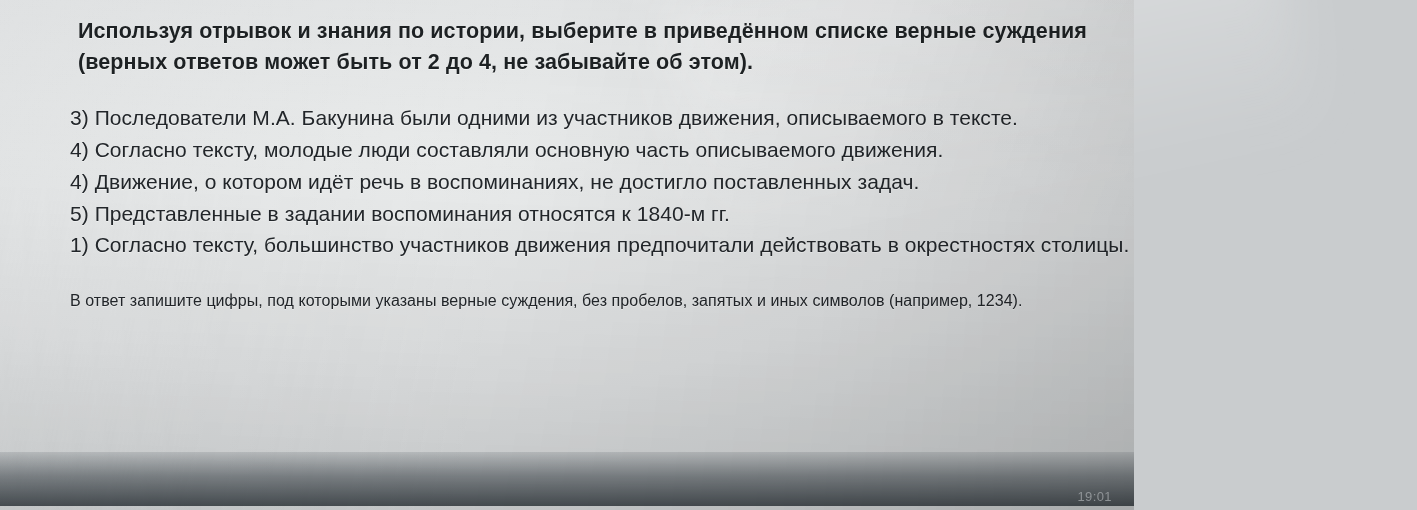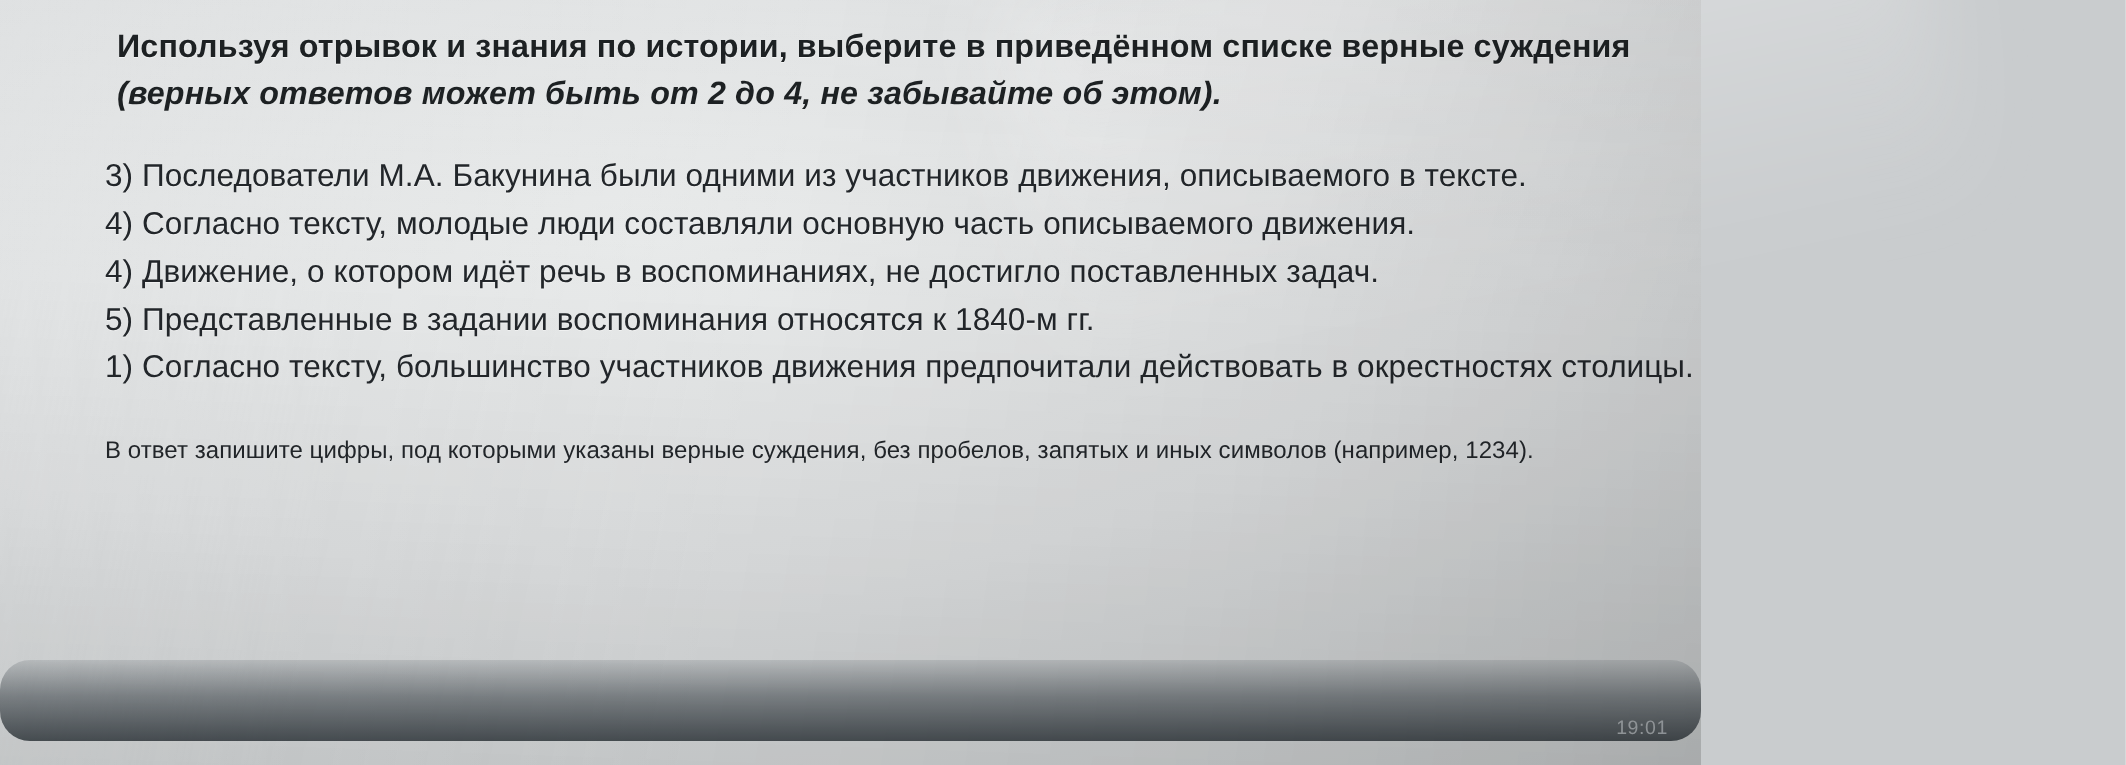--- a/index.html
+++ b/index.html
@@ -44,21 +44,20 @@
   .q-title {
     font-size: 21.5px;
     font-weight: bold;
     color: #1d2123;
     line-height: 1.42;
     letter-spacing: 0.1px;
     text-shadow: 0 0.5px 0 rgba(255,255,255,0.55);
   }
   .q-title .line2 {
     display: block;
-    font-style: italic;
   }
 
   .options {
     margin-top: 26px;
     margin-left: -8px;
   }
   .option {
     font-size: 21px;
     color: #22262a;
     line-height: 1.47;
@@ -75,24 +74,23 @@
     line-height: 1.52;
     letter-spacing: 0.05px;
     text-shadow: 0 0.5px 0 rgba(255,255,255,0.45);
   }
 
   
   .bottom-band {
     position: absolute;
     left: 0;
     right: 0;
-    bottom: 16px;
+    bottom: 4px;
     height: 54px;
     background: linear-gradient(180deg, rgba(150,156,160,0.35) 0%, rgba(96,103,108,0.72) 45%, rgba(62,69,74,0.92) 100%);
-    border-radius: 20px;
   }
   .clock {
     position: absolute;
     right: 22px;
     bottom: 2px;
     font-size: 13px;
     color: #b9bec2;
     font-family: "Liberation Sans", sans-serif;
     letter-spacing: 0.4px;
     opacity: 0.85;

